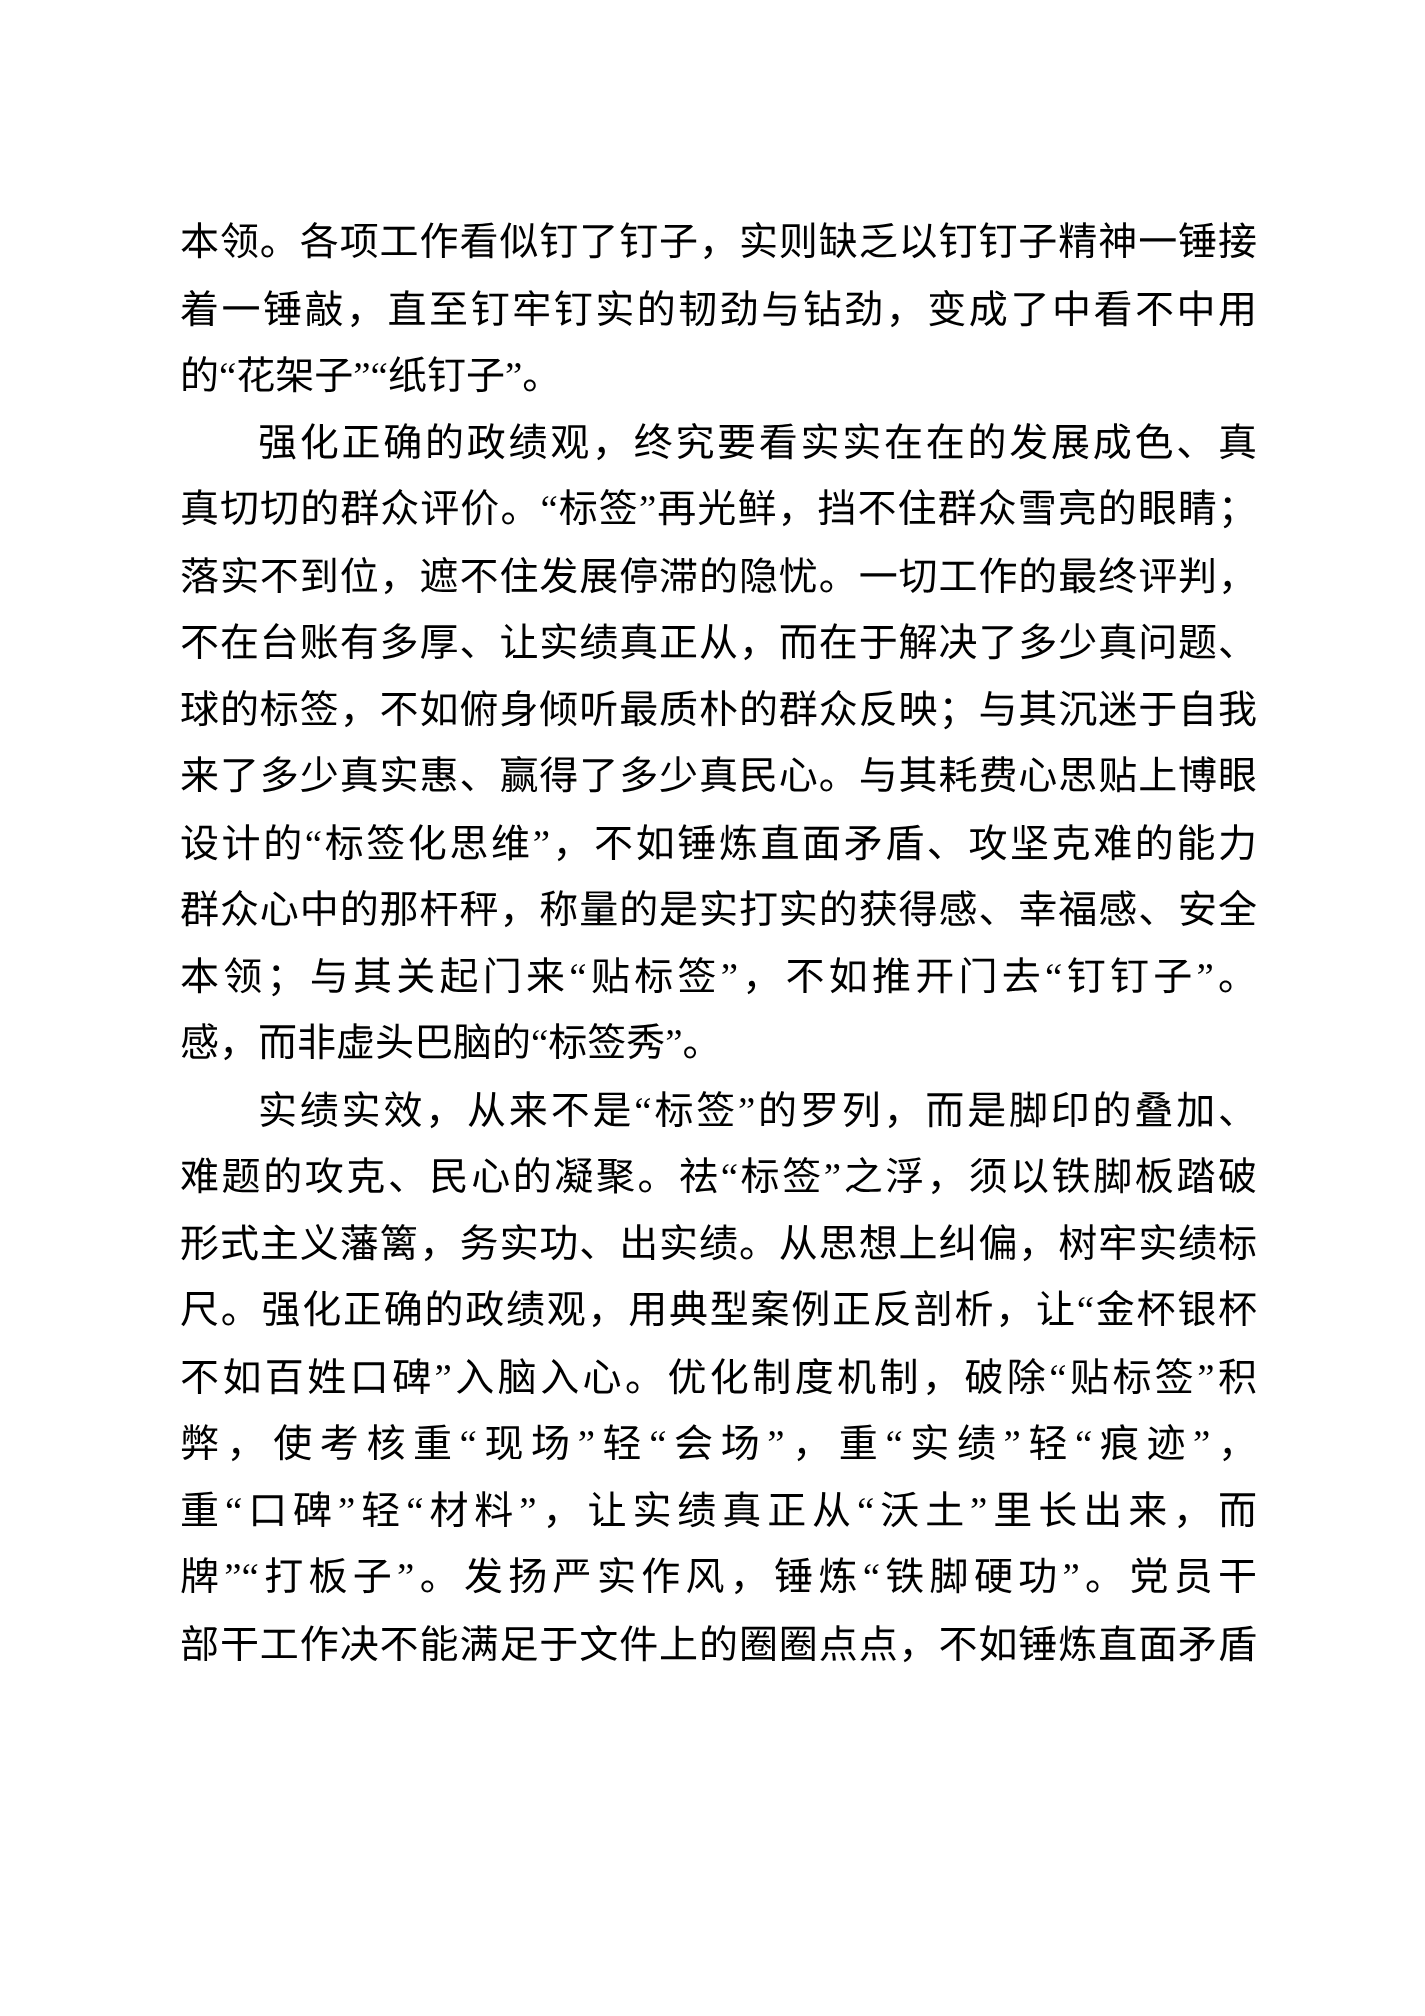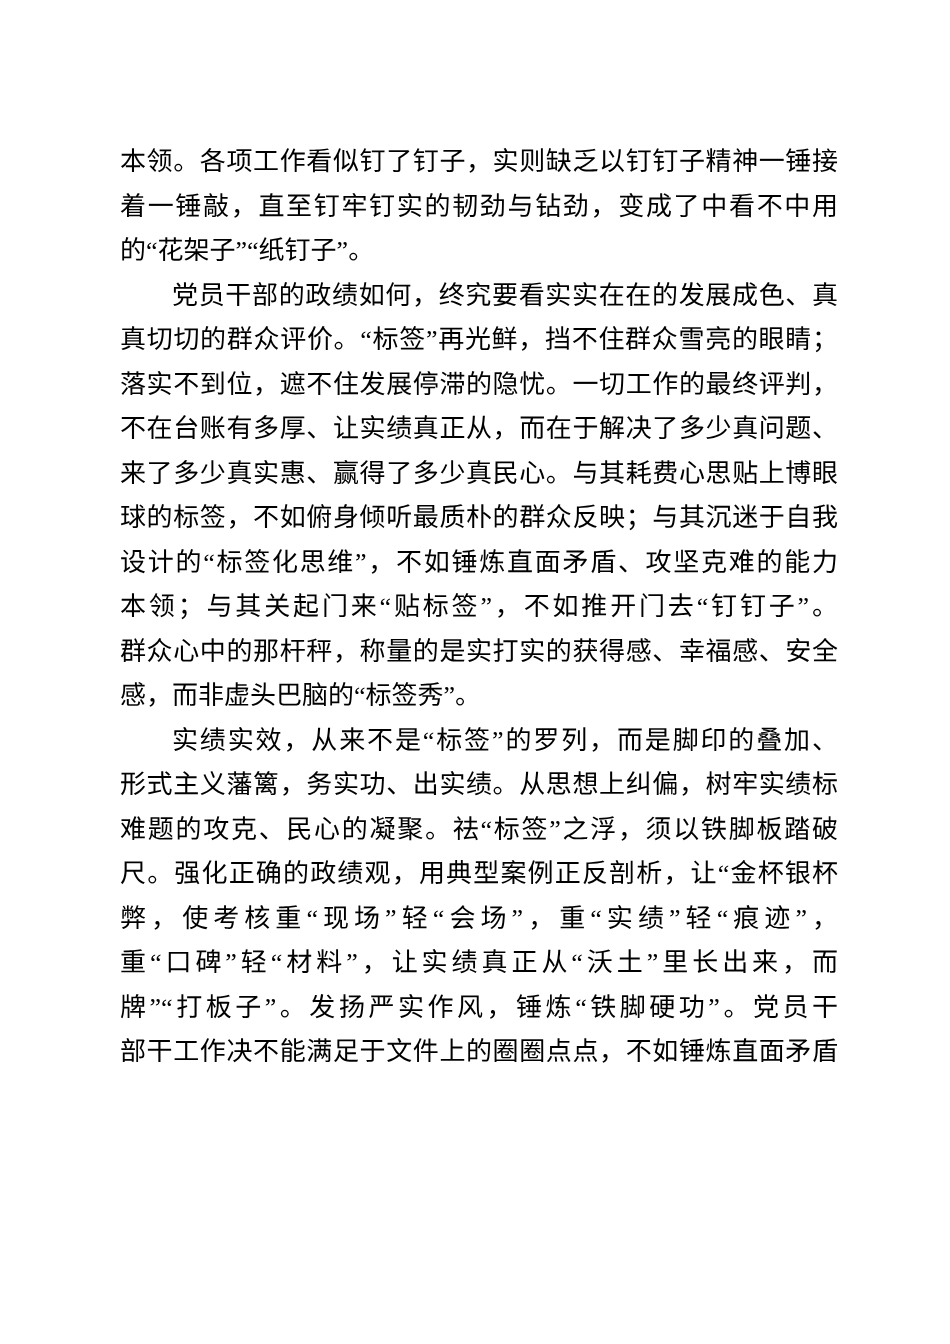--- a/index.html
+++ b/index.html
@@ -48,37 +48,38 @@
 <div class="page">
   <div class="text-block">
 
     <div class="paragraph">
       <div class="line">本领。各项工作看似钉了钉子，实则缺乏以钉钉子精神一锤接</div>
       <div class="line">着一锤敲，直至钉牢钉实的韧劲与钻劲，变成了中看不中用</div>
       <div class="line para-end">的“花架子”“纸钉子”。</div>
     </div>
 
     <div class="paragraph">
-      <div class="line indent">党员干部的政绩如何，终究要看实实在在的发展成色、真</div>
+      <div class="line indent">强化正确的政绩观，终究要看实实在在的发展成色、真</div>
       <div class="line">真切切的群众评价。“标签”再光鲜，挡不住群众雪亮的眼睛；</div>
       <div class="line">落实不到位，遮不住发展停滞的隐忧。一切工作的最终评判，</div>
       <div class="line">不在台账有多厚、让实绩真正从，而在于解决了多少真问题、带</div>
+      <div class="line">球的标签，不如俯身倾听最质朴的群众反映；与其沉迷于自我</div>
       <div class="line">来了多少真实惠、赢得了多少真民心。与其耗费心思贴上博眼</div>
-      <div class="line">球的标签，不如俯身倾听最质朴的群众反映；与其沉迷于自我</div>
       <div class="line">设计的“标签化思维”，不如锤炼直面矛盾、攻坚克难的能力</div>
+      <div class="line">群众心中的那杆秤，称量的是实打实的获得感、幸福感、安全</div>
       <div class="line">本领；与其关起门来“贴标签”，不如推开门去“钉钉子”。</div>
-      <div class="line">群众心中的那杆秤，称量的是实打实的获得感、幸福感、安全</div>
       <div class="line para-end">感，而非虚头巴脑的“标签秀”。</div>
     </div>
 
     <div class="paragraph">
       <div class="line indent">实绩实效，从来不是“标签”的罗列，而是脚印的叠加、</div>
+      <div class="line">难题的攻克、民心的凝聚。祛“标签”之浮，须以铁脚板踏破</div>
       <div class="line">形式主义藩篱，务实功、出实绩。从思想上纠偏，树牢实绩标</div>
-      <div class="line">难题的攻克、民心的凝聚。祛“标签”之浮，须以铁脚板踏破</div>
       <div class="line">尺。强化正确的政绩观，用典型案例正反剖析，让“金杯银杯</div>
+      <div class="line">不如百姓口碑”入脑入心。优化制度机制，破除“贴标签”积</div>
       <div class="line">弊，使考核重“现场”轻“会场”，重“实绩”轻“痕迹”，</div>
       <div class="line">重“口碑”轻“材料”，让实绩真正从“沃土”里长出来，而</div>
       <div class="line">牌”“打板子”。发扬严实作风，锤炼“铁脚硬功”。党员干</div>
       <div class="line">部干工作决不能满足于文件上的圈圈点点，不如锤炼直面矛盾</div>
     </div>
 
   </div>
 </div>
 
 </body></html>

